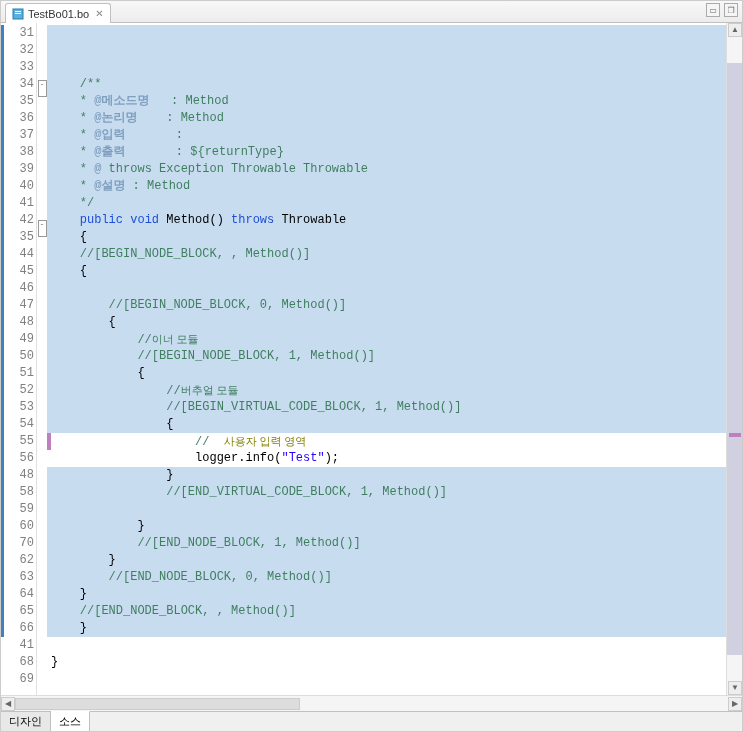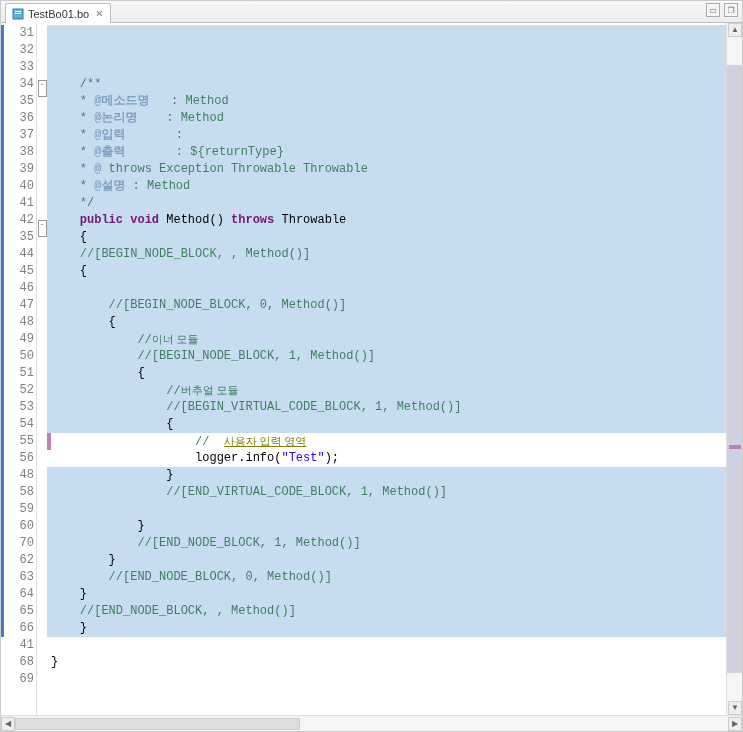--- a/index.html
+++ b/index.html
@@ -15,25 +15,25 @@
 .code-area { flex: 1; display: flex; overflow: hidden; position: relative; }
 .gutter { width: 36px; background: #fff; text-align: right; padding-right: 2px; font-family: "Courier New", monospace; font-size: 12px; color: #808080; line-height: 17px; padding-top: 2px; user-select: none; border-right: 1px solid #e0e0e0; }
 .gutter div { height: 17px; }
 .fold-col { width: 10px; background: #fff; font-family: monospace; line-height: 17px; padding-top: 2px; user-select: none; }
 .fold-col div { height: 17px; font-size: 9px; text-align: center; color: #888; }
 .fold-mark { border: 1px solid #999; width: 9px; height: 9px; margin: 4px auto 0; line-height: 7px; font-size: 9px; cursor: pointer; }
 .code-text { flex: 1; font-family: "Courier New", monospace; font-size: 12px; line-height: 17px; padding-top: 2px; overflow: hidden; white-space: pre; }
 .code-text .row { height: 17px; padding-left: 4px; }
 .row.sel { background: #c8dcf0; }
 .row.editable { background: #fff; }
-.kw { color: #701a75; font-weight: bold; }
+.kw { color: #1d4ed8; font-weight: normal; }
 .cm { color: #3f7f5f; }
 .cm-tag { color: #7f9fbf; font-weight: bold; }
 .cm-ko { color: #3f7f5f; font-family: "Malgun Gothic"; font-size: 11px; }
-.cm-ko2 { color: #808000; font-family: "Malgun Gothic"; font-size: 11px; text-decoration: underline; }
+.cm-ko2 { color: #808000; font-family: "Malgun Gothic"; font-size: 11px; }
 .str { color: #2a00ff; }
 .txt { color: #000; }
 .ruler { position: absolute; right: 0; top: 0; bottom: 0; width: 16px; background: #f5f5f5; border-left: 1px solid #ddd; }
 .ruler-mark { position: absolute; left: 2px; width: 12px; height: 4px; }
 .ruler-bar { position: absolute; left: 0; width: 16px; background: #d0d0e0; }
 .vscroll-arrow { position: absolute; right: 0; width: 14px; height: 14px; background: #eee; border: 1px solid #ccc; font-size: 8px; text-align: center; line-height: 12px; color: #666; cursor: pointer; }
 .hscroll { height: 16px; background: #f5f5f5; border-top: 1px solid #ddd; display: flex; align-items: center; }
 .hscroll-arrow { width: 14px; height: 14px; background: #eee; border: 1px solid #ccc; font-size: 8px; text-align: center; line-height: 12px; color: #666; cursor: pointer; }
 .hscroll-track { flex: 1; height: 14px; position: relative; }
 .hscroll-thumb { position: absolute; top: 1px; bottom: 1px; left: 0; width: 40%; background: #ddd; border: 1px solid #ccc; }
@@ -161,13 +161,17 @@
   </div>
 
   <div class="hscroll">
     <div class="hscroll-arrow">◀</div>
     <div class="hscroll-track">
         <div class="hscroll-thumb"></div>
       </div>
     <div class="hscroll-arrow">▶</div>
   </div>
 
+  <div class="bottom-tabs">
+    <div class="bottom-tab">디자인</div>
+    <div class="bottom-tab active">소스</div>
+  </div>
 </div>
 
 </body></html>

